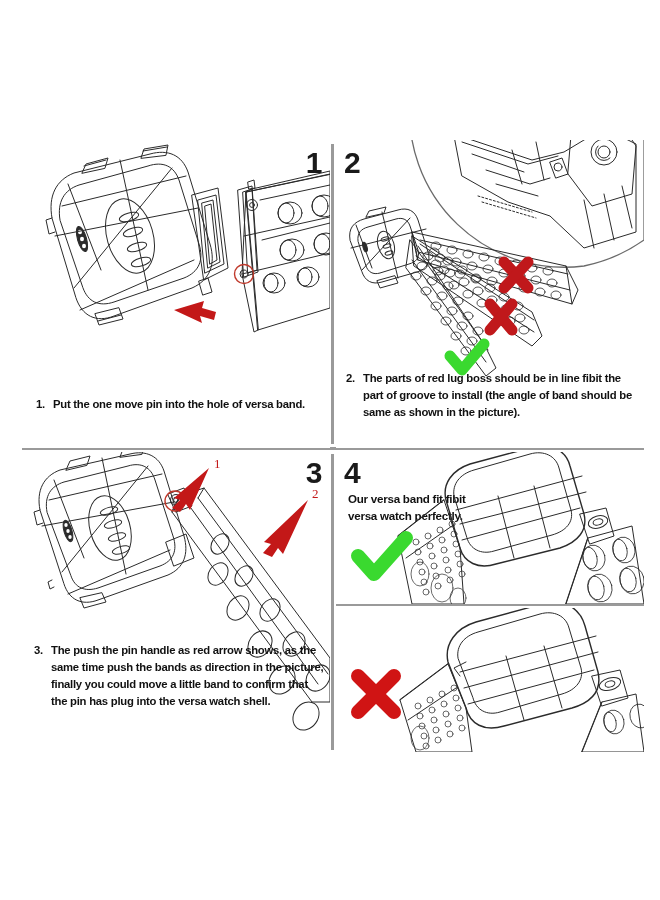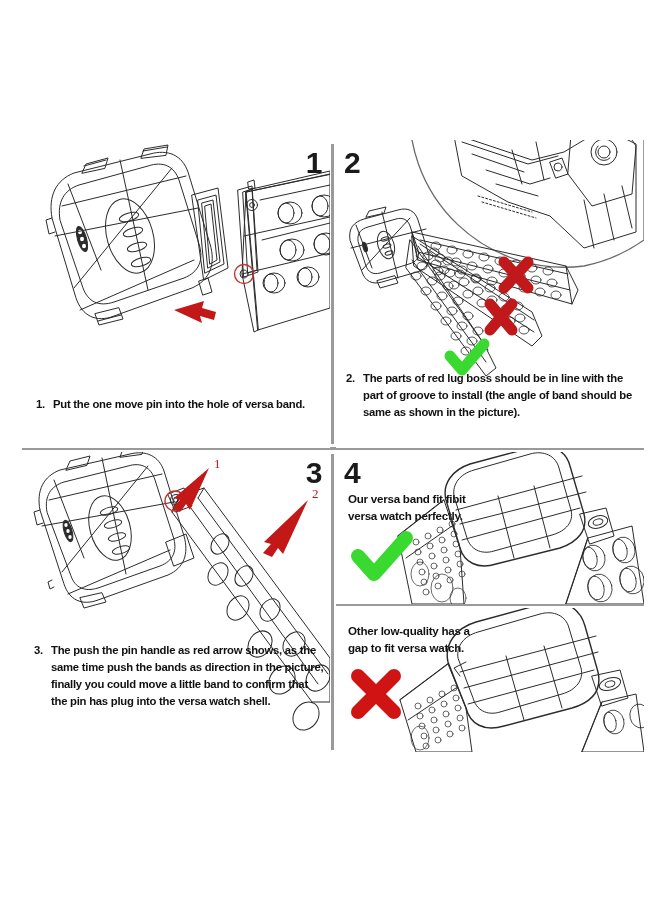--- a/index.html
+++ b/index.html
@@ -363,21 +363,21 @@
         </g>
 
         <g stroke="#3ad92f" stroke-width="11" stroke-linecap="round" stroke-linejoin="round">
           <path d="M114 216 L126 230 L148 204"></path>
         </g>
       </svg>
     </div>
 
     <div class="caption" id="caption-2">
       <span class="marker">2.</span>
-      <span class="body">The parts of red lug boss should be in line with the part of groove to install (the angle of band should be same as shown in the picture).</span>
+      <span class="body">The parts of red lug boss should be in line fibit the part of groove to install (the angle of band should be same as shown in the picture).</span>
     </div>
   </div>
 
   <div class="panel" id="panel-3">
 
     <div class="panel-number" id="num-3">3</div>
 
     <div class="art">
       <svg width="308" height="300" viewBox="0 0 308 300" fill="none" stroke="#2b2b2b" stroke-width="1" stroke-linejoin="round" stroke-linecap="round">
 
@@ -537,21 +537,20 @@
 
         <g stroke="#3ad92f" stroke-width="14" stroke-linecap="round" stroke-linejoin="round">
           <path d="M22 104 L38 122 L70 86"></path>
         </g>
       </svg>
     </div>
   </div>
 
   <div class="panel" id="panel-5">
 
-    <div class="note" id="note-5">Other low-quality has a gap to fit versa watch.</div>
 
     <div class="art">
       <svg width="308" height="144" viewBox="0 0 308 144" fill="none" stroke="#2b2b2b" stroke-width="1" stroke-linejoin="round" stroke-linecap="round">
 
         <g>
           <path d="M112 54 C108 36 120 20 140 14 L206 -4 C228 -10 244 0 249 18
                    L262 64 C266 82 256 94 236 100 L168 118 C148 124 134 116 130 100 Z" stroke-width="1.4"></path>
           <path d="M122 50 C120 38 128 28 142 24 L204 6 C218 2 230 8 233 20
                    L245 60 C248 72 240 82 226 86 L164 104 C151 108 140 102 137 90 Z"></path>
           <path d="M124 64 L260 28"></path>

